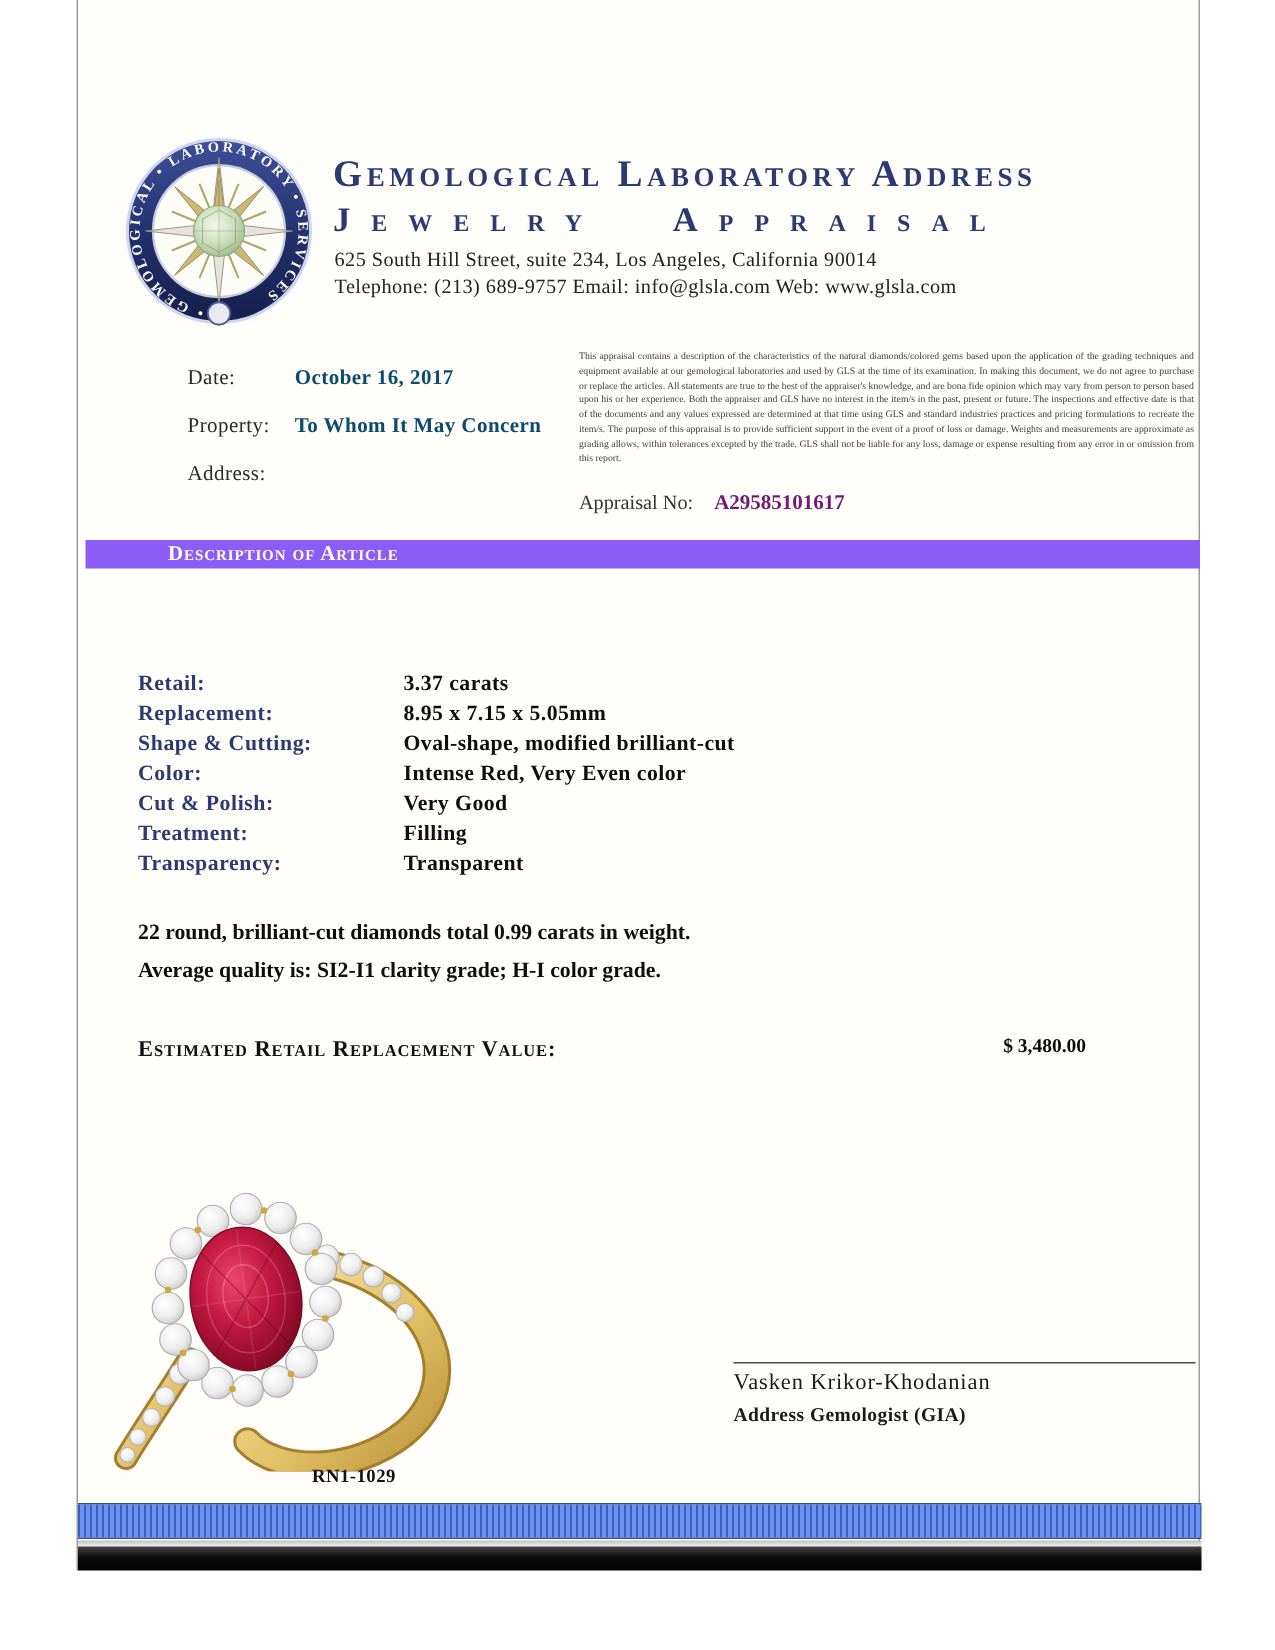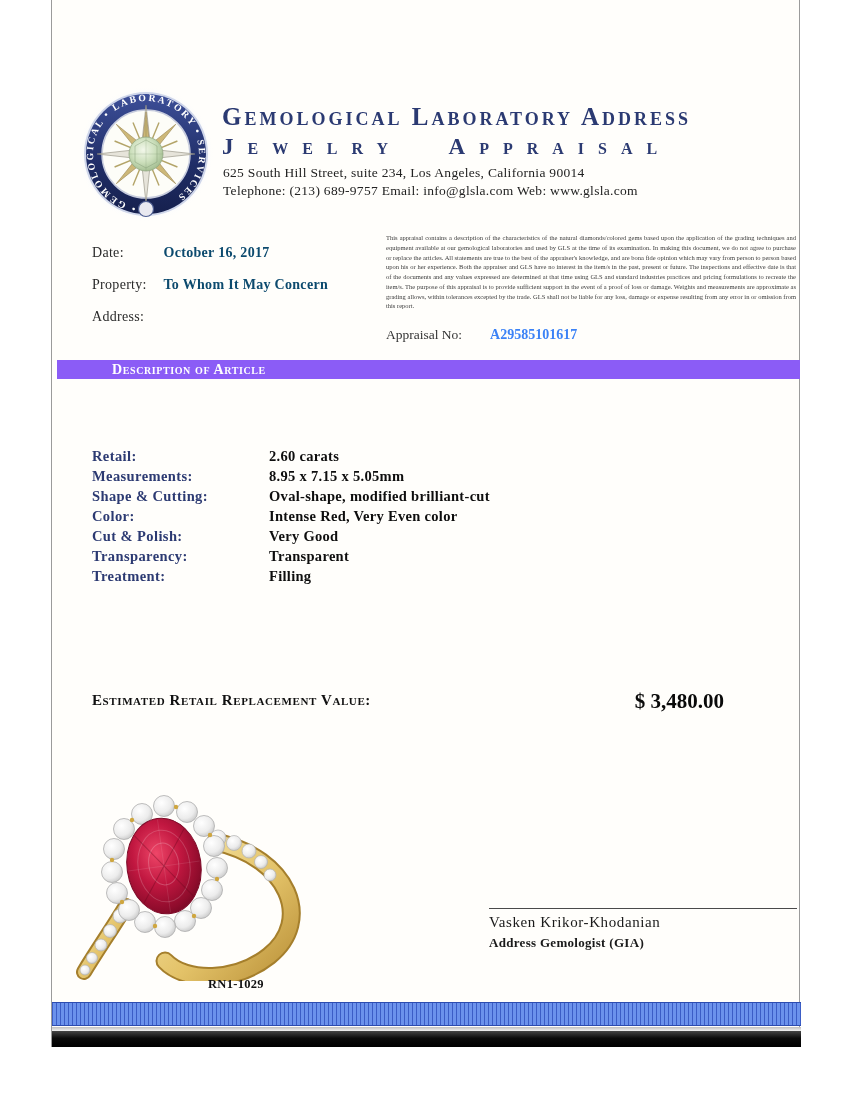--- a/index.html
+++ b/index.html
@@ -27,32 +27,32 @@
   }
   .hdr-address, .hdr-contact {
     left:171px; width:560px; font-size:13.5px; color:#222; white-space:nowrap;
     letter-spacing:0.3px;
   }
   .hdr-address { top:165px; }
   .hdr-contact { top:183px; }
 
   
   .meta-row { left:40px; width:300px; font-size:14px; color:#2a2a2a; white-space:nowrap; }
-  .meta-row .lbl { display:inline-block; width:68px; letter-spacing:0.3px; }
+  .meta-row .lbl { display:inline-block; width:68px; letter-spacing:0.3px;margin-left:33px; }
   .meta-row .val { font-weight:700; color:#0c4a6e; letter-spacing:0.3px; }
   .row-date { top:245px; }
   .row-property { top:277px; }
   .row-address { top:309px; }
 
   .disclaimer {
     left:334px; top:233px; width:410px;
     font-size:6.5px; line-height:1.5; text-align:justify; color:#3b3b3b;
   }
   .appraisal-no { left:334px; top:327px; font-size:13.5px; color:#333; white-space:nowrap; }
-  .appraisal-no .val { font-weight:700; color:#3b82f6; font-size:14px; margin-left:28px; }
+  .appraisal-no .val { font-weight:700; color:#701a75; font-size:14px; margin-left:14px; }
 
   
   .section-bar {
     left:5px; top:360px; width:743px; height:19px;
     background:#8b5cf6; color:#fff;
     font-variant:small-caps; font-weight:700; font-size:14px;
     letter-spacing:0.6px; line-height:19px; padding-left:55px;
   }
 
   
@@ -62,21 +62,21 @@
   .spec-row .lbl { display:inline-block; width:177px; color:#2c3a72; font-weight:700; letter-spacing:0.4px; }
   .spec-row .val { color:#0e0e0e; font-weight:700; letter-spacing:0.3px; }
   .diamonds { left:40px; top:610px; width:620px; font-weight:700; font-size:14.5px; color:#0e0e0e; line-height:25px; }
 
   
   .valuation { left:40px; top:691px; width:632px; height:24px; }
   .valuation .lbl {
     font-variant:small-caps; font-weight:700; font-size:15px; color:#111; letter-spacing:0.6px;text-align:center;
   }
   .valuation .val {
-    position:absolute; right:0; top:-2px; font-weight:700; font-size:21px; color:#0a0a0a;
+    position:absolute; right:0; top:-2px; font-weight:700; font-size:13px; color:#0a0a0a;
   }
 
   
   .ring-photo { left:12px; top:786px; width:300px; height:195px; }
   .rn-label { left:156px; top:977px; font-weight:700; font-size:12.5px; color:#111; letter-spacing:0.3px; }
 
   .sig-line { left:437px; top:908px; width:308px; border-top:1.2px solid #4a4a4a; height:0; }
   .sig-name { left:437px; top:914px; font-size:15px; color:#1a1a1a; letter-spacing:0.6px; }
   .sig-title { left:437px; top:935px; font-weight:700; font-size:13px; color:#1a1a1a; letter-spacing:0.3px; }
 
@@ -180,42 +180,46 @@
 
   <div class="abs appraisal-no">
     <span>Appraisal No:</span><span class="val">A29585101617</span>
   </div>
 
   <div class="abs section-bar">Description of Article</div>
 
 
   <div class="abs specs">
     <div class="spec-row">
-      <span class="lbl">Retail:</span><span class="val">2.60 carats</span>
-    </div>
-    <div class="spec-row">
-      <span class="lbl">Measurements:</span><span class="val">8.95 x 7.15 x 5.05mm</span>
+      <span class="lbl">Retail:</span><span class="val">3.37 carats</span>
+    </div>
+    <div class="spec-row">
+      <span class="lbl">Replacement:</span><span class="val">8.95 x 7.15 x 5.05mm</span>
     </div>
     <div class="spec-row">
       <span class="lbl">Shape &amp; Cutting:</span><span class="val">Oval-shape, modified brilliant-cut</span>
     </div>
     <div class="spec-row">
       <span class="lbl">Color:</span><span class="val">Intense Red, Very Even color</span>
     </div>
     <div class="spec-row">
       <span class="lbl">Cut  &amp;  Polish:</span><span class="val">Very Good</span>
     </div>
     <div class="spec-row">
+      <span class="lbl">Treatment:</span><span class="val">Filling</span>
+    </div>
+    <div class="spec-row">
       <span class="lbl">Transparency:</span><span class="val">Transparent</span>
     </div>
-    <div class="spec-row">
-      <span class="lbl">Treatment:</span><span class="val">Filling</span>
-    </div>
-  </div>
-
+  </div>
+
+  <div class="abs diamonds">
+    <div>22 round, brilliant-cut diamonds total 0.99 carats in weight.</div>
+    <div>Average quality is: SI2-I1 clarity grade; H-I color grade.</div>
+  </div>
 
   <div class="abs valuation">
     <span class="lbl">Estimated Retail Replacement Value:</span>
     <span class="val">$ 3,480.00</span>
   </div>
 
   <div class="abs ring-photo">
     <svg width="300" height="195" viewBox="0 0 300 195">
       <defs>
         <linearGradient id="goldg" x1="0" y1="0" x2="1" y2="1">

